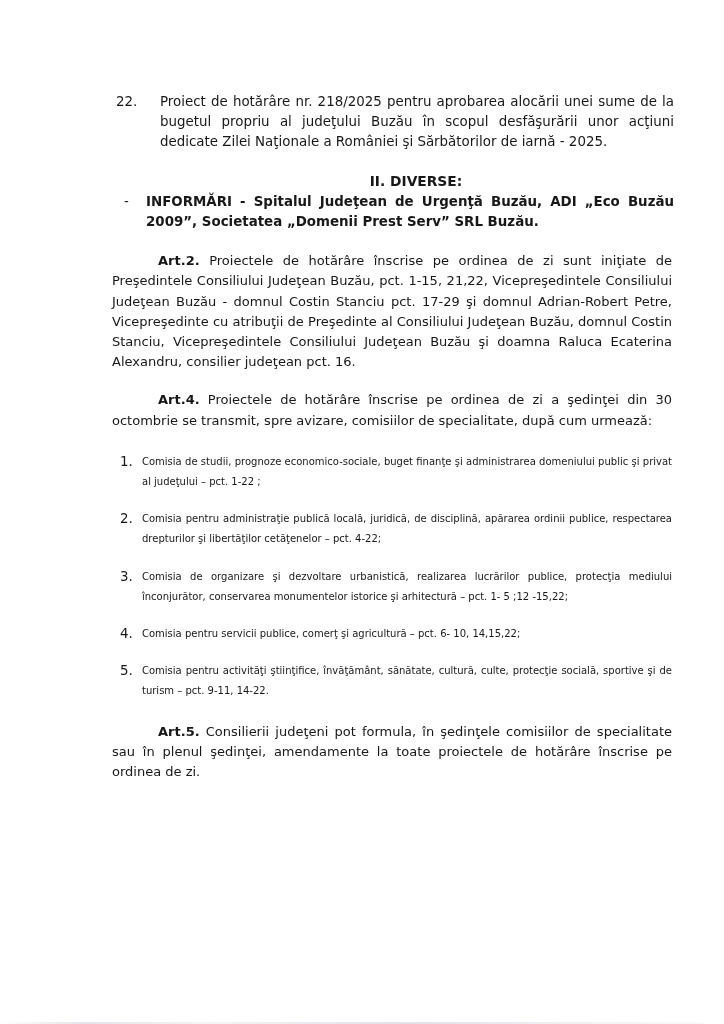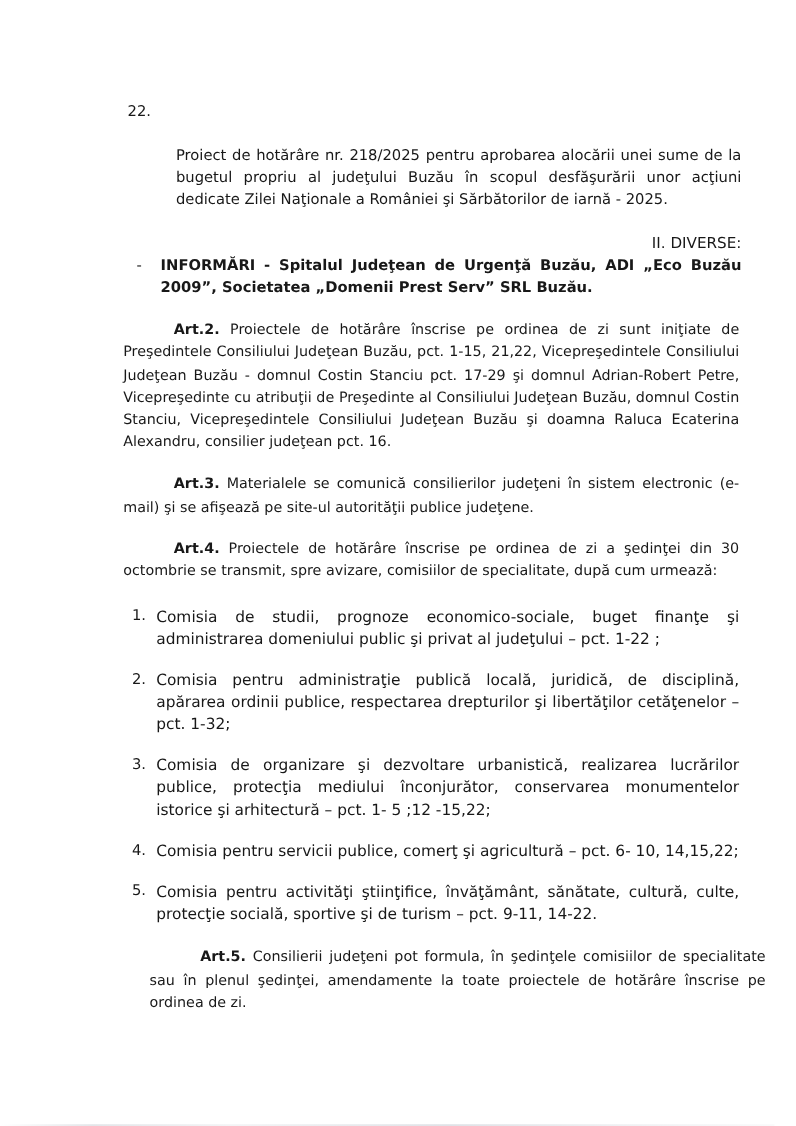--- a/index.html
+++ b/index.html
@@ -48,31 +48,30 @@
     text-align: left;
     padding-left: 4px;
     box-sizing: border-box;
   }
   .agenda-text {
     flex: 1 1 auto;
     font-size: 13.4px;
     line-height: 20.2px;
     text-align: justify;
     text-justify: inter-word;
-    margin-top: 40px;
   }
 
   
   .section-heading {
-    font-weight: normal;
+    font-weight: bold;
     font-size: 13.8px;
     line-height: 20.2px;
     margin: 18px 0 0 0;
     padding-left: 46px;
-    text-align: right;
+    text-align: center;
   }
 
   
   .dash-item {
     display: flex;
     align-items: flex-start;
     margin: 1px 0 0 0;
   }
   .dash-mark {
     flex: 0 0 34px;
@@ -124,28 +123,28 @@
   .comm-num {
     flex: 0 0 30px;
     font-size: 13.4px;
     line-height: 20.2px;
     padding-left: 8px;
     box-sizing: border-box;
     text-align: left;
   }
   .comm-text {
     flex: 1 1 auto;
-    font-size: 14px;
+    font-size: 10px;
     line-height: 20.2px;
     text-align: justify;
     text-justify: inter-word;
     padding-right: 2px;
   }
 
-  .art5-wrap { margin-top: 20px; margin-left: 24px; }
+  .art5-wrap { margin-top: 20px; }
 
   
   .scan-edge {
     position: absolute;
     left: 0;
     right: 0;
     bottom: 0;
     height: 2px;
     background: linear-gradient(90deg,
       rgba(226,228,231,0) 0%,
@@ -169,32 +168,31 @@
 
     <div class="section-heading">II. DIVERSE:</div>
 
     <div class="dash-item">
       <div class="dash-mark">-</div>
       <div class="dash-text">INFORMĂRI - Spitalul Judeţean de Urgenţă Buzău, ADI „Eco Buzău 2009”, Societatea „Domenii Prest Serv” SRL Buzău.</div>
     </div>
 
     <p class="art-para"><span class="art-label">Art.2.</span><span> Proiectele de hotărâre înscrise pe ordinea de zi sunt iniţiate de Preşedintele Consiliului Judeţean Buzău, pct. 1-15, 21,22, Vicepreşedintele Consiliului Judeţean Buzău - domnul Costin Stanciu pct. 17-29 şi domnul Adrian-Robert Petre, Vicepreşedinte cu atribuţii de Preşedinte al Consiliului Judeţean Buzău,  domnul Costin Stanciu, Vicepreşedintele Consiliului Judeţean Buzău şi doamna Raluca Ecaterina Alexandru, consilier judeţean pct. 16.</span></p>
 
-    <p class="art-para"><span class="art-label">Art.3.</span><span> Materialele se comunică consilierilor judeţeni în sistem electronic (e-mail) şi se afişează pe site-ul autorităţii publice judeţene.</span></p>
 
     <p class="art-para tight"><span class="art-label">Art.4.</span><span> Proiectele de hotărâre înscrise pe ordinea de zi a şedinţei din 30 octombrie se transmit, spre avizare, comisiilor de specialitate, după cum urmează:</span></p>
 
     <ol class="comm-list">
       <li class="comm-item">
         <div class="comm-num">1.</div>
         <div class="comm-text">Comisia de studii, prognoze economico-sociale, buget finanţe şi administrarea domeniului public şi privat al judeţului – pct. 1-22 ;</div>
       </li>
       <li class="comm-item">
         <div class="comm-num">2.</div>
-        <div class="comm-text">Comisia pentru administraţie publică locală, juridică, de disciplină, apărarea ordinii publice, respectarea drepturilor şi libertăţilor cetăţenelor – pct. 1-32;</div>
+        <div class="comm-text">Comisia pentru administraţie publică locală, juridică, de disciplină, apărarea ordinii publice, respectarea drepturilor şi libertăţilor cetăţenelor – pct. 4-22;</div>
       </li>
       <li class="comm-item">
         <div class="comm-num">3.</div>
         <div class="comm-text">Comisia de organizare şi dezvoltare urbanistică, realizarea lucrărilor publice, protecţia mediului înconjurător, conservarea monumentelor istorice şi arhitectură – pct. 1- 5 ;12 -15,22;</div>
       </li>
       <li class="comm-item">
         <div class="comm-num">4.</div>
         <div class="comm-text">Comisia pentru servicii publice, comerţ şi agricultură – pct. 6- 10, 14,15,22;</div>
       </li>
       <li class="comm-item">

